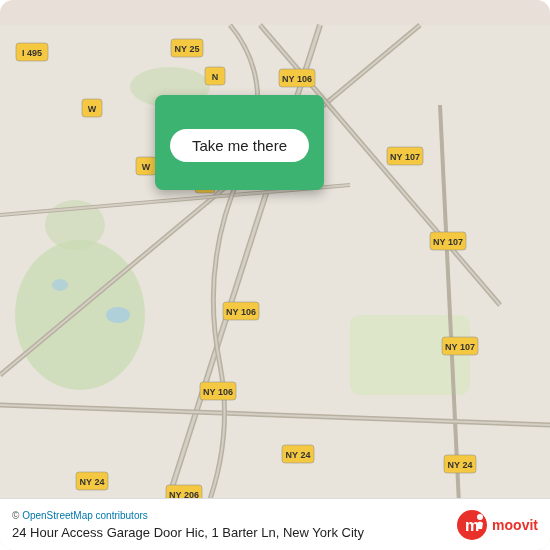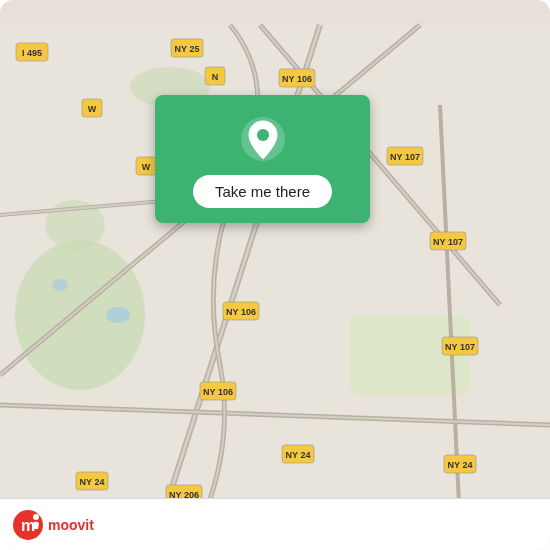--- a/index.html
+++ b/index.html
@@ -19,26 +19,26 @@
       position: absolute;
       top: 0; left: 0;
       width: 100%; height: 100%;
     }
 
     
     .location-card {
       position: absolute;
       top: 95px;
       left: 155px;
-      width: 215px;
+      width: 169px;
       background: #3cb371;
       border-radius: 8px;
       padding: 20px 15px 15px 15px;
       display: flex;
-      flex-direction: column;
+      flex-direction: row;
       align-items: center;
       box-shadow: 0 4px 12px rgba(0,0,0,0.3);
     }
 
     .pin-icon {
       width: 48px;
       height: 48px;
       margin-bottom: 12px;
     }
 
@@ -199,20 +199,27 @@
     <svg class="pin-icon" viewBox="0 0 48 48">
       <circle cx="24" cy="24" r="22" fill="white" opacity="0.2"></circle>
       <path d="M24 6 C16 6 10 12 10 20 C10 30 24 44 24 44 C24 44 38 30 38 20 C38 12 32 6 24 6 Z" fill="white" stroke="white" stroke-width="1"></path>
       <circle cx="24" cy="20" r="6" fill="#3cb371"></circle>
     </svg>
 
     <button class="take-me-there-btn">Take me there</button>
   </div>
 
   <div class="info-bar">
+    <div class="info-bar-left">
+      <span class="osm-credit">
+        <span>©</span>
+        <span class="osm-link"> OpenStreetMap contributors</span>
+      </span>
+      <span class="address-text">24 Hour Access Garage Door Hic, 1 Barter Ln, New York City</span>
+    </div>
 
     <div class="moovit-logo">
 
       <svg class="moovit-icon" viewBox="0 0 32 32">
         <circle cx="16" cy="16" r="15" fill="#e8312a"></circle>
         <text x="16" y="22" text-anchor="middle" font-size="16" font-family="Arial" font-weight="bold" fill="white">m</text>
 
         <circle cx="24" cy="8" r="3" fill="white"></circle>
         <path d="M21 14 Q24 11 27 14 L26 20 L22 20 Z" fill="white"></path>
       </svg>

